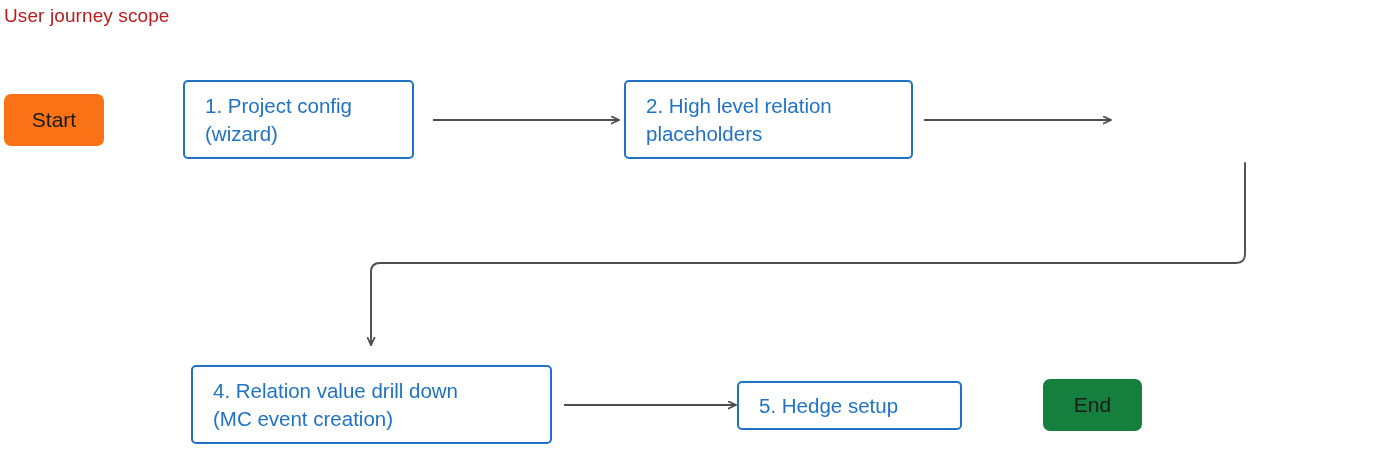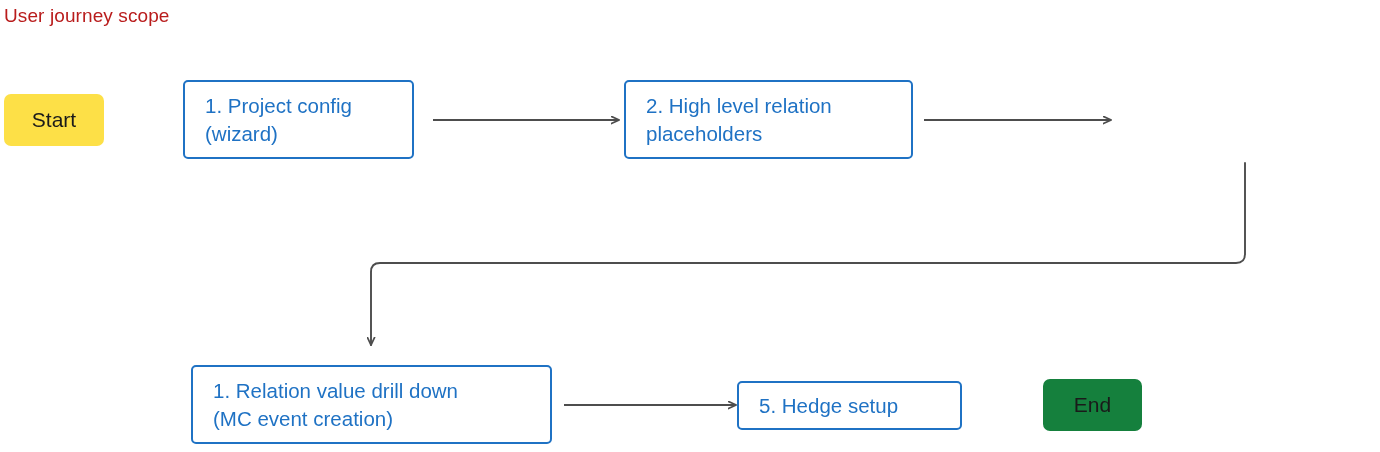--- a/index.html
+++ b/index.html
@@ -45,21 +45,21 @@
   .pill {
     position: absolute;
     border-radius: 7px;
     display: flex;
     align-items: center;
     justify-content: center;
     font-size: 21px;
     color: #1a1a1a;
     box-sizing: border-box;
   }
-  .pill-start { background: #fde047; }
+  .pill-start { background: #f97316; }
   .pill-end   { background: #15803d; }
 
   
   .node {
     position: absolute;
     box-sizing: border-box;
     border: 2px solid #1f72c4;
     border-radius: 5px;
     background: #ffffff;
     color: #1f72c4;
@@ -111,21 +111,21 @@
 (wizard)</span>
   </div>
 
   <div class="node" style="left:624px; top:80px; width:289px; height:79px;">
     <span class="node-text">2. High level relation
 placeholders</span>
   </div>
 
 
   <div class="node" style="left:191px; top:365px; width:361px; height:79px;">
-    <span class="node-text">1. Relation value drill down
+    <span class="node-text">4. Relation value drill down
 (MC event creation)</span>
   </div>
 
   <div class="node node--single" style="left:737px; top:381px; width:225px; height:49px;">
     <span class="node-text">5. Hedge setup</span>
   </div>
 
 </div>
 
 </body></html>

